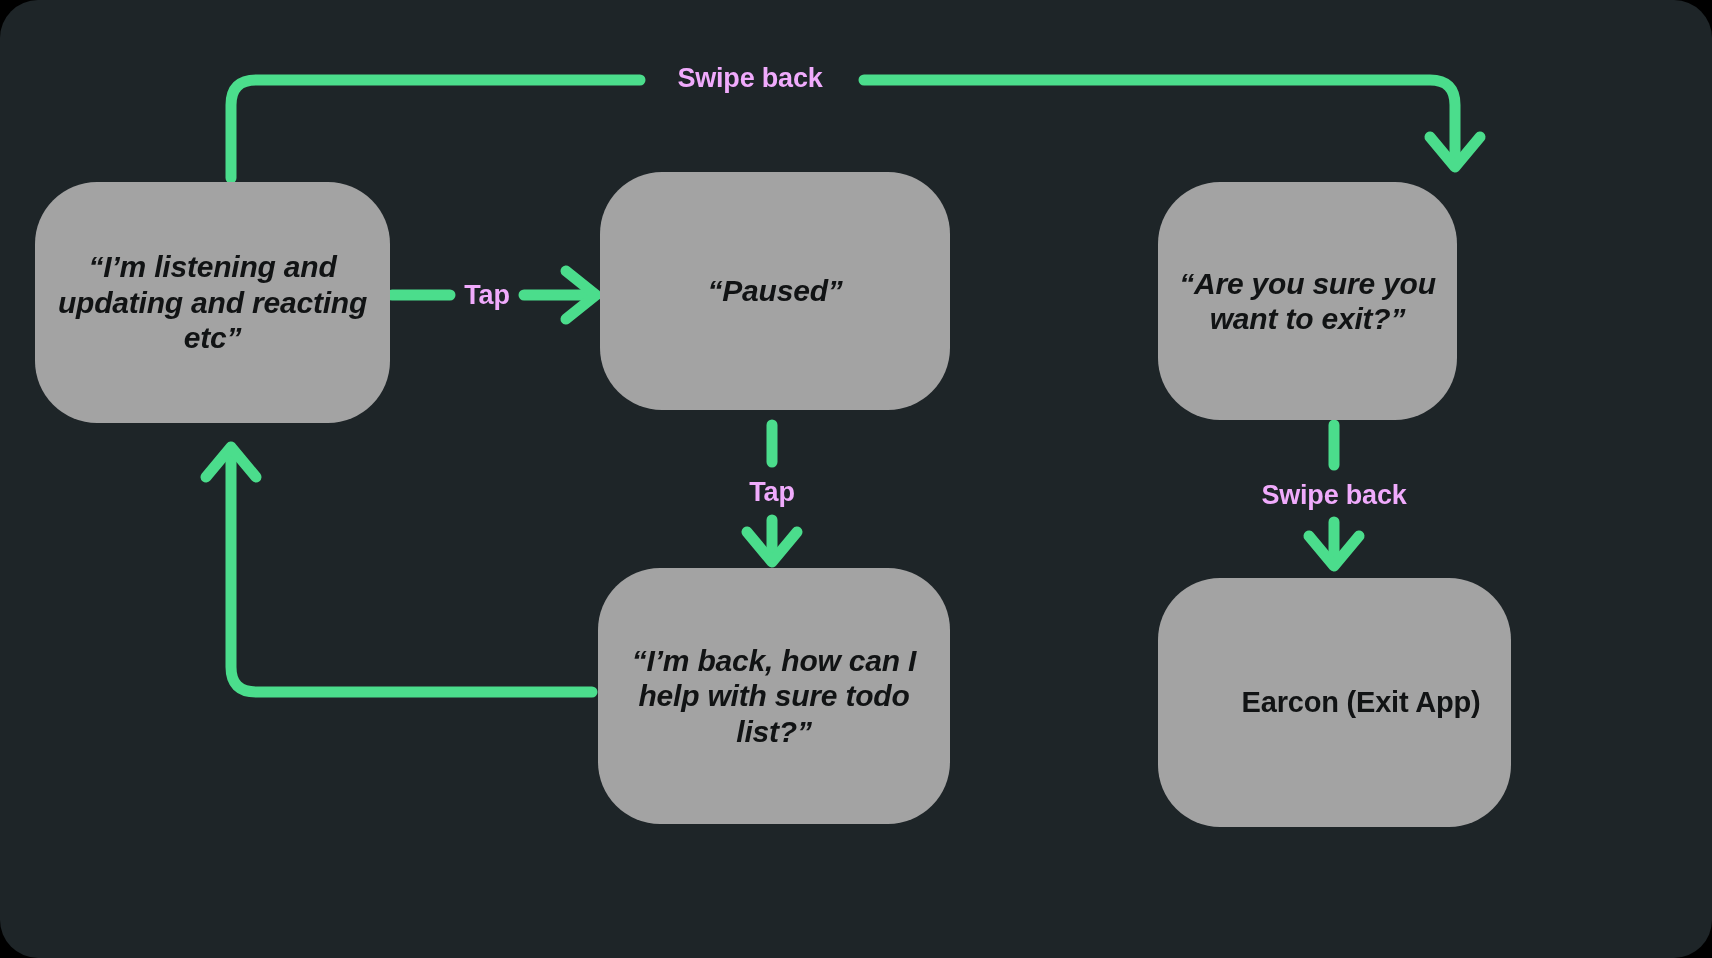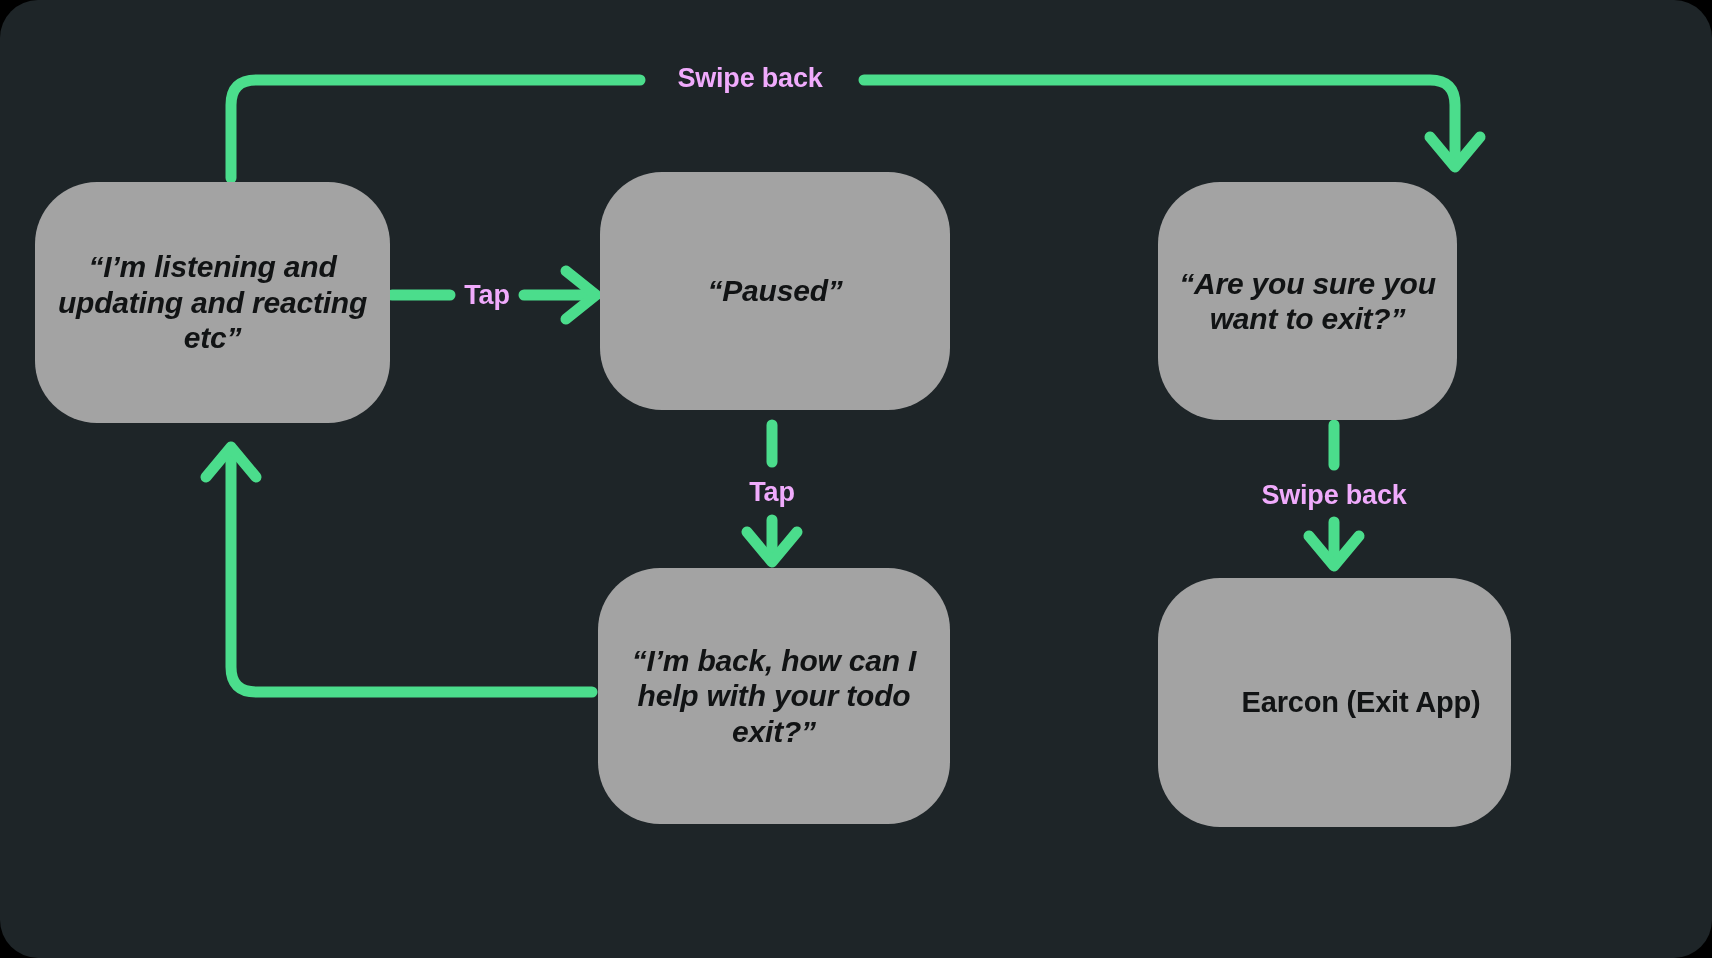--- a/index.html
+++ b/index.html
@@ -74,21 +74,21 @@
 
   <div class="node" id="n-paused">
     <span class="txt">“Paused”</span>
   </div>
 
   <div class="node" id="n-exitsure">
     <span class="txt">“Are you sure you want to exit?”</span>
   </div>
 
   <div class="node" id="n-back">
-    <span class="txt">“I’m back, how can I help with your todo exit?”</span>
+    <span class="txt">“I’m back, how can I help with sure todo list?”</span>
   </div>
 
   <div class="node" id="n-earcon">
     <span class="txt">Earcon (Exit App)</span>
   </div>
 
   <div class="edge-label" id="lbl-swipe-top">Swipe back</div>
 
   <div class="edge-label" id="lbl-tap-right">Tap</div>
 

